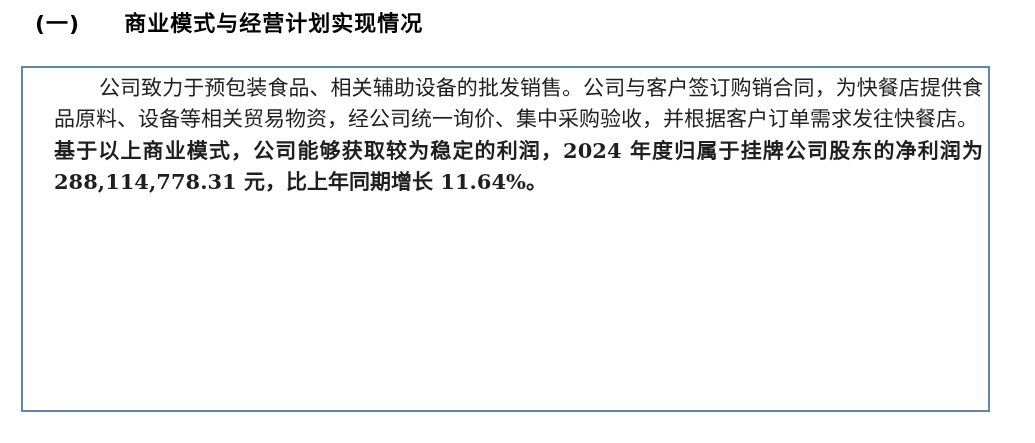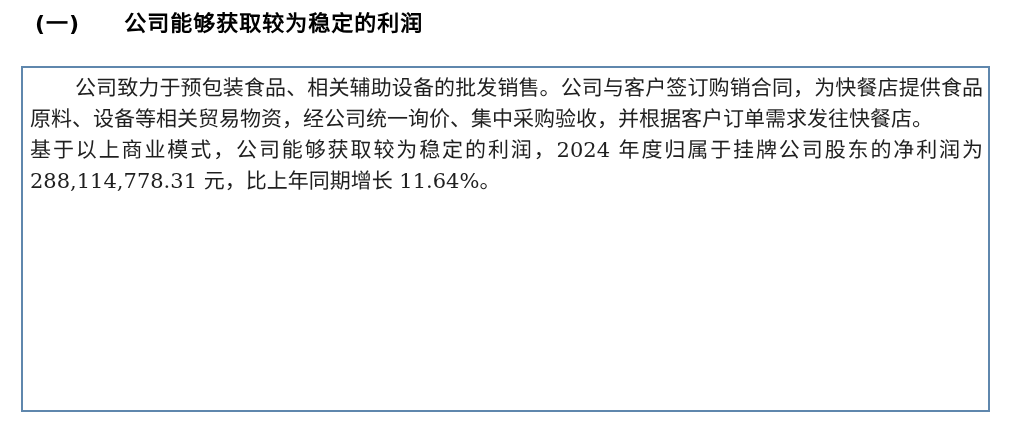--- a/index.html
+++ b/index.html
@@ -45,31 +45,32 @@
       border: 2px solid #5f87ad;
       background: #ffffff;
       padding: 5px 5px 10px 7px;
     }
     .content-box p {
       font-size: 21px;
       line-height: 31px;
       color: #1f1f1f;
       text-align: justify;
       letter-spacing: 0;
+      margin-left: 24px;
     }
     .content-box p.indent { text-indent: 45px; }
-    .content-box p.no-indent { text-indent: 0; }
+    .content-box p.no-indent { text-indent: 0; font-weight: bold; }
   </style>
 </head>
 <body>
 
 <div class="page">
 
   <div class="heading">
-    <span class="h-num">(一)</span><span class="h-title">公司能够获取较为稳定的利润</span>
+    <span class="h-num">(一)</span><span class="h-title">商业模式与经营计划实现情况</span>
   </div>
 
   <div class="content-box">
     <p class="indent">公司致力于预包装食品、相关辅助设备的批发销售。公司与客户签订购销合同，为快餐店提供食品原料、设备等相关贸易物资，经公司统一询价、集中采购验收，并根据客户订单需求发往快餐店。</p>
     <p class="no-indent">基于以上商业模式，公司能够获取较为稳定的利润，2024 年度归属于挂牌公司股东的净利润为288,114,778.31 元，比上年同期增长 11.64%。</p>
   </div>
 
 </div>
 
 </body></html>

